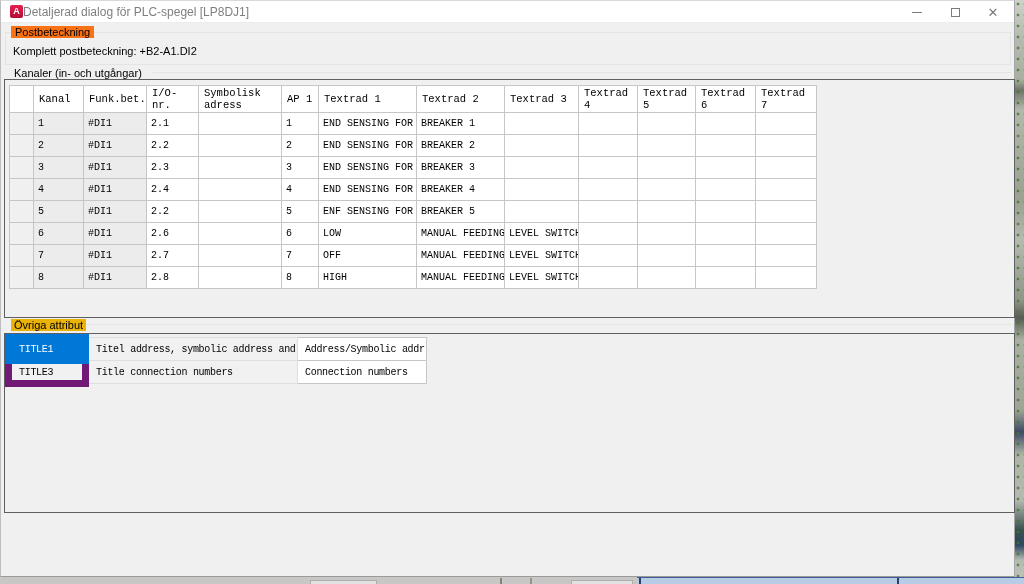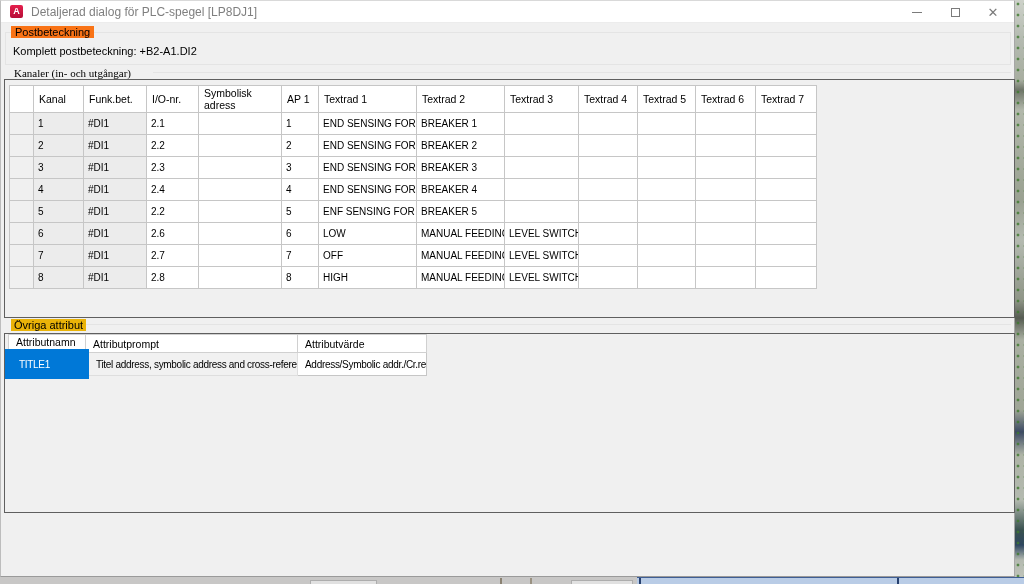--- a/index.html
+++ b/index.html
@@ -39,38 +39,38 @@
   }
   .titlebar {
     position:absolute; left:0; top:0; width:100%; height:22px; background:#ffffff;
     border-bottom:1px solid #ececec; display:flex; align-items:center;
   }
   .app-icon {
     width:13px; height:13px; margin-left:9px; border-radius:2px;
     background:linear-gradient(180deg,#e5204d 0%,#b50d36 100%);
     color:#fff; font-size:9px; font-weight:bold; line-height:13px; text-align:center;
   }
-  .title-text { margin-left:8px; color:#7f7f7f; font-size:12px; }
+  .title-text { margin-left:0; color:#7f7f7f; font-size:12px; }
   .win-controls { position:absolute; right:2px; top:0; height:22px; display:flex; }
   .win-btn { width:38px; height:22px; display:flex; align-items:center; justify-content:center; color:#7b7b7b; }
   .glyph-min { width:10px; height:1px; background:#7b7b7b; }
   .glyph-max { width:9px; height:9px; border:1px solid #7b7b7b; }
   .glyph-close { font-size:13px; line-height:13px; color:#7b7b7b; }
   
   .pb-box { position:absolute; left:4px; top:31px; width:1006px; height:33px; border:1px solid #e4e4e4; }
   .pb-label { position:absolute; left:10px; top:25px; background:#f97316; padding:0 4px; }
   .full-designation { position:absolute; left:12px; top:44px; }
-  .kanaler-label { position:absolute; left:10px; top:66px; background:#f0f0f0; padding:0 3px; z-index:2;font-family:Liberation Serif, serif; }
+  .kanaler-label { position:absolute; left:10px; top:66px; background:#f0f0f0; padding:0 3px; z-index:2; }
   .line-kanaler { position:absolute; left:152px; top:71px; width:858px; height:1px; background:#e4e4e4; }
   .ovriga-label { position:absolute; left:10px; top:318px; background:#eab308; padding:0 3px; z-index:2; }
   .line-ovriga { position:absolute; left:84px; top:323px; width:926px; height:1px; background:#e4e4e4; }
   .panel-kanaler { position:absolute; left:3px; top:78px; width:1011px; height:239px; border:1px solid #5f5f5f; background:#f0f0f0; }
   .panel-ovriga  { position:absolute; left:3px; top:332px; width:1011px; height:180px; border:1px solid #5f5f5f; background:#f0f0f0; }
   
-  table { border-collapse:collapse; table-layout:fixed; }
+  table { border-collapse:collapse; table-layout:fixed;font-family:Liberation Mono, monospace; }
   .ch-table { position:absolute; left:8px; top:84px; width:807px; background:#fff; border:1px solid #9e9e9e; }
   .ch-table th {
     background:#fff; border:1px solid #c6c6c6; height:24px;
     font-weight:normal; text-align:left; vertical-align:middle;
     padding:1px 5px; font-size:10.5px; line-height:1.15; overflow:hidden;
   }
   .ch-table td {
     border:1px solid #c6c6c6; height:22px; background:#fff;
     padding:1px 4px; font-size:10px; vertical-align:middle;
     white-space:nowrap; overflow:hidden;
@@ -297,30 +297,30 @@
     <div class="line-ovriga"></div>
     <div class="panel-ovriga"></div>
 
     <table class="at-table">
       <colgroup>
           <col style="width:77px">
           <col style="width:212px">
           <col style="width:129px">
         </colgroup>
       <tbody>
-          <tr>
-        <th>Attributnamn</th>
-        <th>Attributprompt</th>
-        <th>Attributvärde</th>
-      </tr>
       <tr class="selected">
         <td class="name">TITLE1</td>
         <td class="prompt">Titel address, symbolic address and cross-reference</td>
         <td class="value">Address/Symbolic addr./Cr.ref.</td>
       </tr>
+      <tr>
+        <td class="name">TITLE3</td>
+        <td class="prompt">Title connection numbers</td>
+        <td class="value">Connection numbers</td>
+      </tr>
     </tbody>
       </table>
 
     <div class="btn btn-ok">Ok</div>
     <div class="btn btn-cancel">Avbryt</div>
 
   </div>
 </div>
 
 </body></html>

